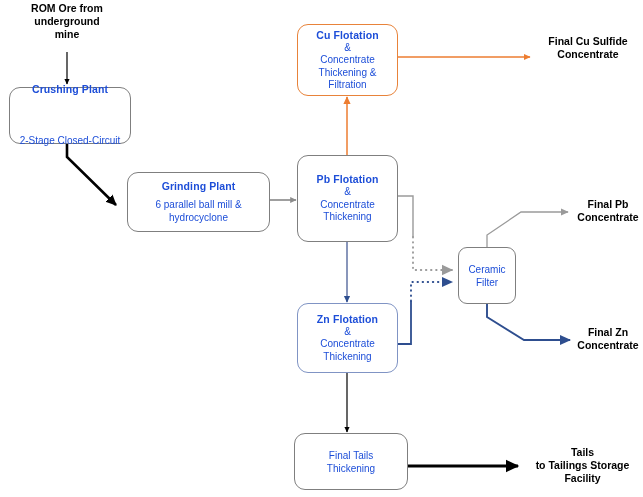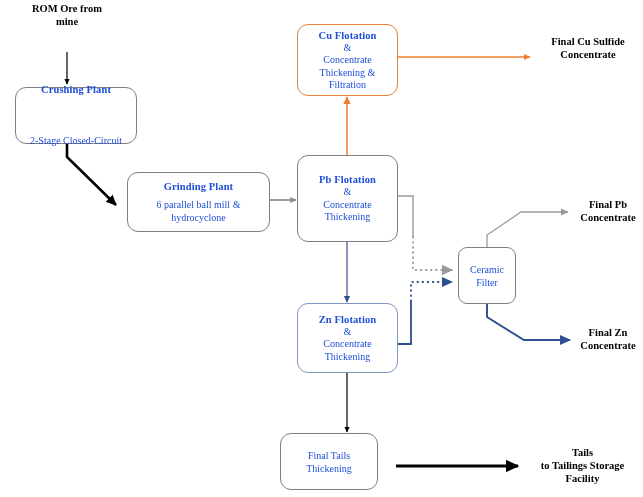--- a/index.html
+++ b/index.html
@@ -6,21 +6,20 @@
   body{
     font-family:"Liberation Sans", sans-serif;
     -webkit-font-smoothing:antialiased;
   }
   #canvas{
     position:relative;
     width:643px;
     height:497px;
     background:#ffffff;
     overflow:hidden;
-    font-family:Liberation Serif, serif;
   }
   svg#wires{
     position:absolute;
     left:0; top:0;
     width:643px; height:497px;
     pointer-events:none;
   }
   .node{
     position:absolute;
     box-sizing:border-box;
@@ -119,24 +118,25 @@
 
     <path d="M 487 304 L 487 317 L 524 340 L 570 340" stroke="#2E4E8F" stroke-width="1.9" fill="none" marker-end="url(#ar-blue2)"></path>
 
     <path d="M 347 372 L 347 432" stroke="#000000" stroke-width="1.2" fill="none" marker-end="url(#ar-black)"></path>
 
     <path d="M 396 466 L 518 466" stroke="#000000" stroke-width="3.2" fill="none" marker-end="url(#ar-blackbig)"></path>
   </svg>
 
   <div class="flabel" style="left:5px; top:2px; width:124px;">
     <div>ROM Ore from</div>
+    <div>underground</div>
     <div>mine</div>
   </div>
 
-  <div class="node" style="left:15px; top:87px; width:122px; height:57px;gap:32px;">
+  <div class="node" style="left:9px; top:87px; width:122px; height:57px;gap:32px;">
     <div class="ttl">Crushing Plant</div>
     <div class="sub" style="margin-top:7px;">2-Stage Closed-Circuit</div>
   </div>
 
   <div class="node" style="left:127px; top:172px; width:143px; height:60px;">
     <div class="ttl">Grinding Plant</div>
     <div class="sub" style="margin-top:6px;">6 parallel ball mill &amp;</div>
     <div class="sub">hydrocyclone</div>
   </div>
 
@@ -160,21 +160,21 @@
     <div class="amp">&amp;</div>
     <div class="sub">Concentrate</div>
     <div class="sub">Thickening</div>
   </div>
 
   <div class="node plain" style="left:458px; top:247px; width:58px; height:57px; border-radius:9px;">
     <div class="cfilter">Ceramic</div>
     <div class="cfilter">Filter</div>
   </div>
 
-  <div class="node plain" style="left:280px; top:433px; width:98px; height:57px;">
+  <div class="node plain" style="left:294px; top:433px; width:114px; height:57px;">
     <div class="cfilter">Final Tails</div>
     <div class="cfilter">Thickening</div>
   </div>
 
   <div class="flabel" style="left:533px; top:35px; width:110px;">
     <div>Final Cu Sulfide</div>
     <div>Concentrate</div>
   </div>
 
   <div class="flabel" style="left:573px; top:198px; width:70px;">

